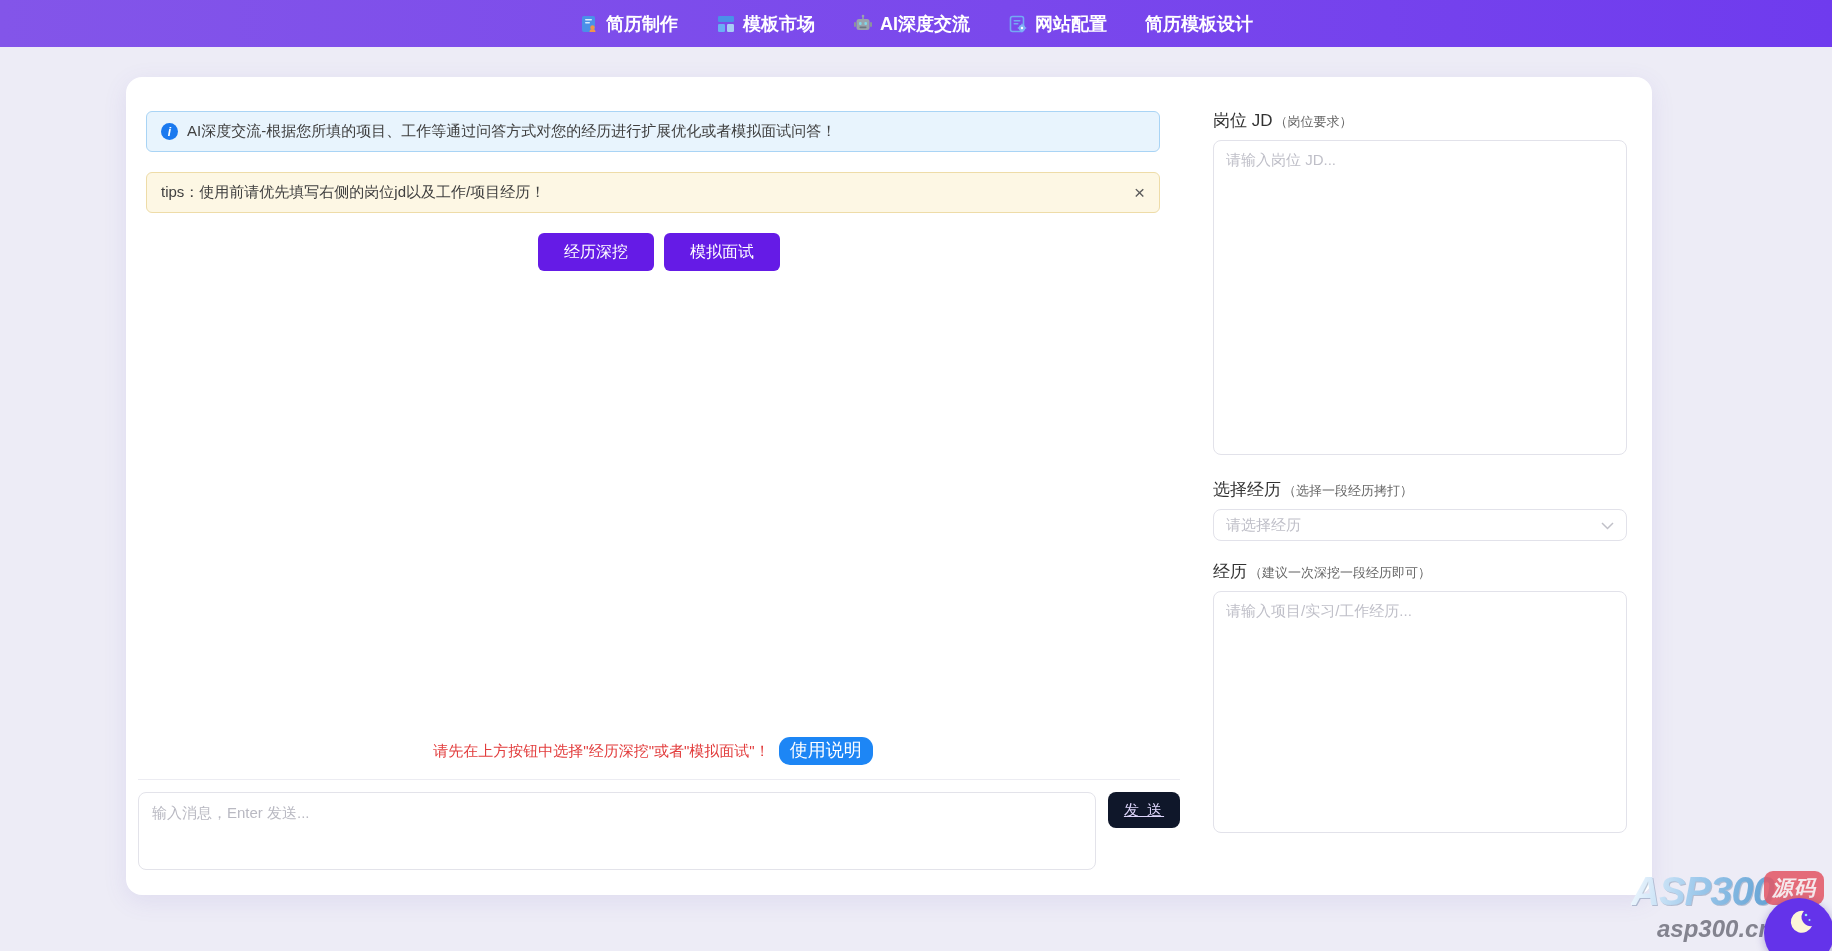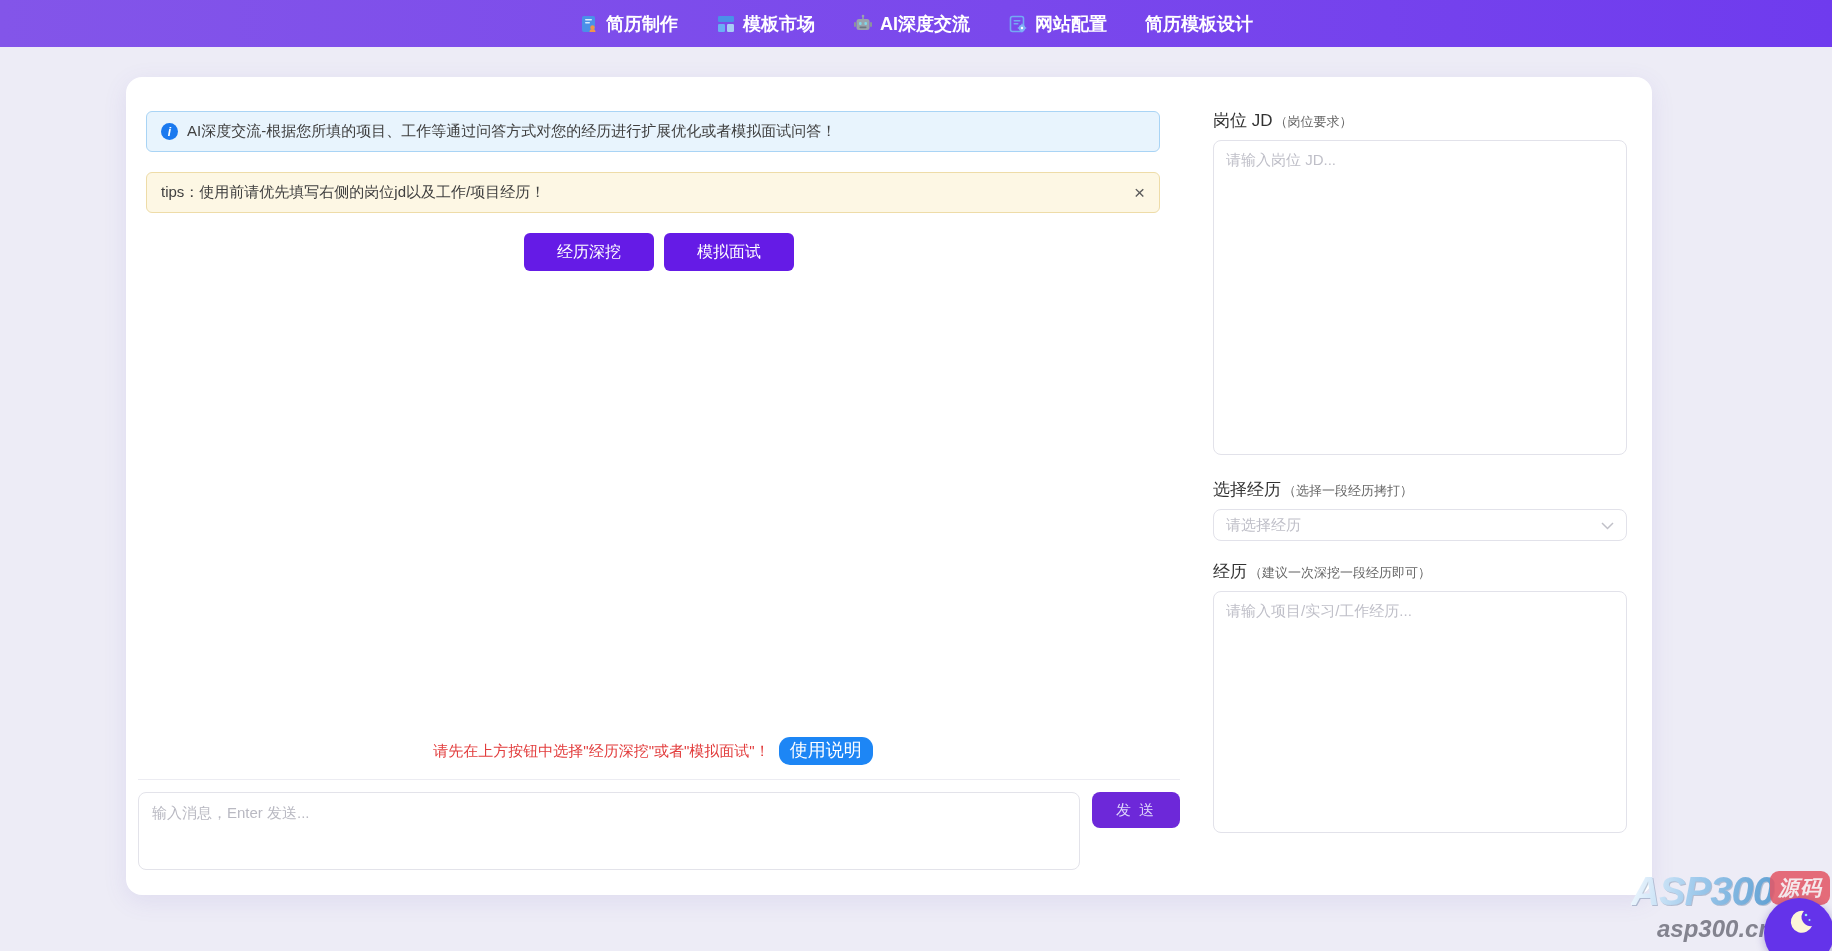--- a/index.html
+++ b/index.html
@@ -60,21 +60,21 @@
     cursor: pointer; font-weight: 400;
   }
   .mode-buttons {
     margin-top: 20px;
     display: flex; justify-content: center; gap: 10px;
   }
   .mode-btn {
     background: #651be6; color: #ffffff;
     border: none; border-radius: 6px;
     font-size: 16px; font-family: inherit;
-    padding: 10px 33px; cursor: pointer; line-height: 1.1;
+    padding: 10px 26px; cursor: pointer; line-height: 1.1;
   }
   .chat-body { flex: 1; }
   .chat-hint {
     display: flex; align-items: center; justify-content: center;
     gap: 9px; margin: 0 20px 14px 8px;
   }
   .hint-text { color: #e23c3c; font-size: 15px; }
   .help-btn {
     background: #1d86f5; color: #ffffff;
     border: none; border-radius: 11px;
@@ -87,25 +87,25 @@
     display: flex; align-items: flex-start; gap: 12px;
   }
   .msg-input {
     flex: 1; height: 78px; resize: none;
     border: 1px solid #e3e3ea; border-radius: 8px;
     padding: 11px 13px; font-size: 15px; font-family: inherit;
     color: #333; outline: none;
   }
   .msg-input::placeholder { color: #b9b9c2; }
   .send-btn {
-    width: 88px; height: 36px; flex: none;
-    background: #6d28d9; color: #ddd5fb;
+    width: 72px; height: 36px; flex: none;
+    background: #0f172a; color: #ddd5fb;
     border: none; border-radius: 8px;
     font-size: 15px; font-family: inherit;
-    letter-spacing: 2px; cursor: not-allowed;
+    letter-spacing: 2px; cursor: not-allowed; text-decoration: underline;
   }
   
   .side-col { flex: 1; margin-left: 33px; padding: 32px 25px 0 0; }
   .field-label {
     font-size: 17px; color: #333333; font-weight: 500;
     margin-bottom: 8px; display: flex; align-items: baseline; gap: 2px;
   }
   .field-sublabel { font-size: 13px; color: #666666; font-weight: 400; }
   .side-textarea {
     width: 100%; resize: none;
@@ -127,21 +127,21 @@
   .watermark { position: absolute; right: 0; bottom: 0; width: 215px; height: 88px; }
   .wm-brand {
     position: absolute; left: 14px; top: 6px;
     font-size: 40px; font-weight: 900; font-style: italic;
     background: linear-gradient(100deg, #f2f9ff 0%, #9fcaec 45%, #5e9fd2 100%);
     -webkit-background-clip: text; background-clip: text; color: transparent;
     filter: drop-shadow(1px 1px 0 rgba(70, 100, 140, 0.35));
     letter-spacing: -1px;
   }
   .wm-badge {
-    position: absolute; right: 2px; top: 8px;
+    position: absolute; right: 8px; top: 8px;
     background: rgba(226, 89, 104, 0.88); color: #f5e9ec;
     font-size: 21px; font-weight: 700; font-style: italic;
     padding: 3px 8px; border-radius: 9px; letter-spacing: 1px;
   }
   .wm-domain {
     position: absolute; left: 40px; top: 52px;
     font-size: 24px; font-weight: 700; font-style: italic;
     color: #83838f;
   }
   .moon-fab {

